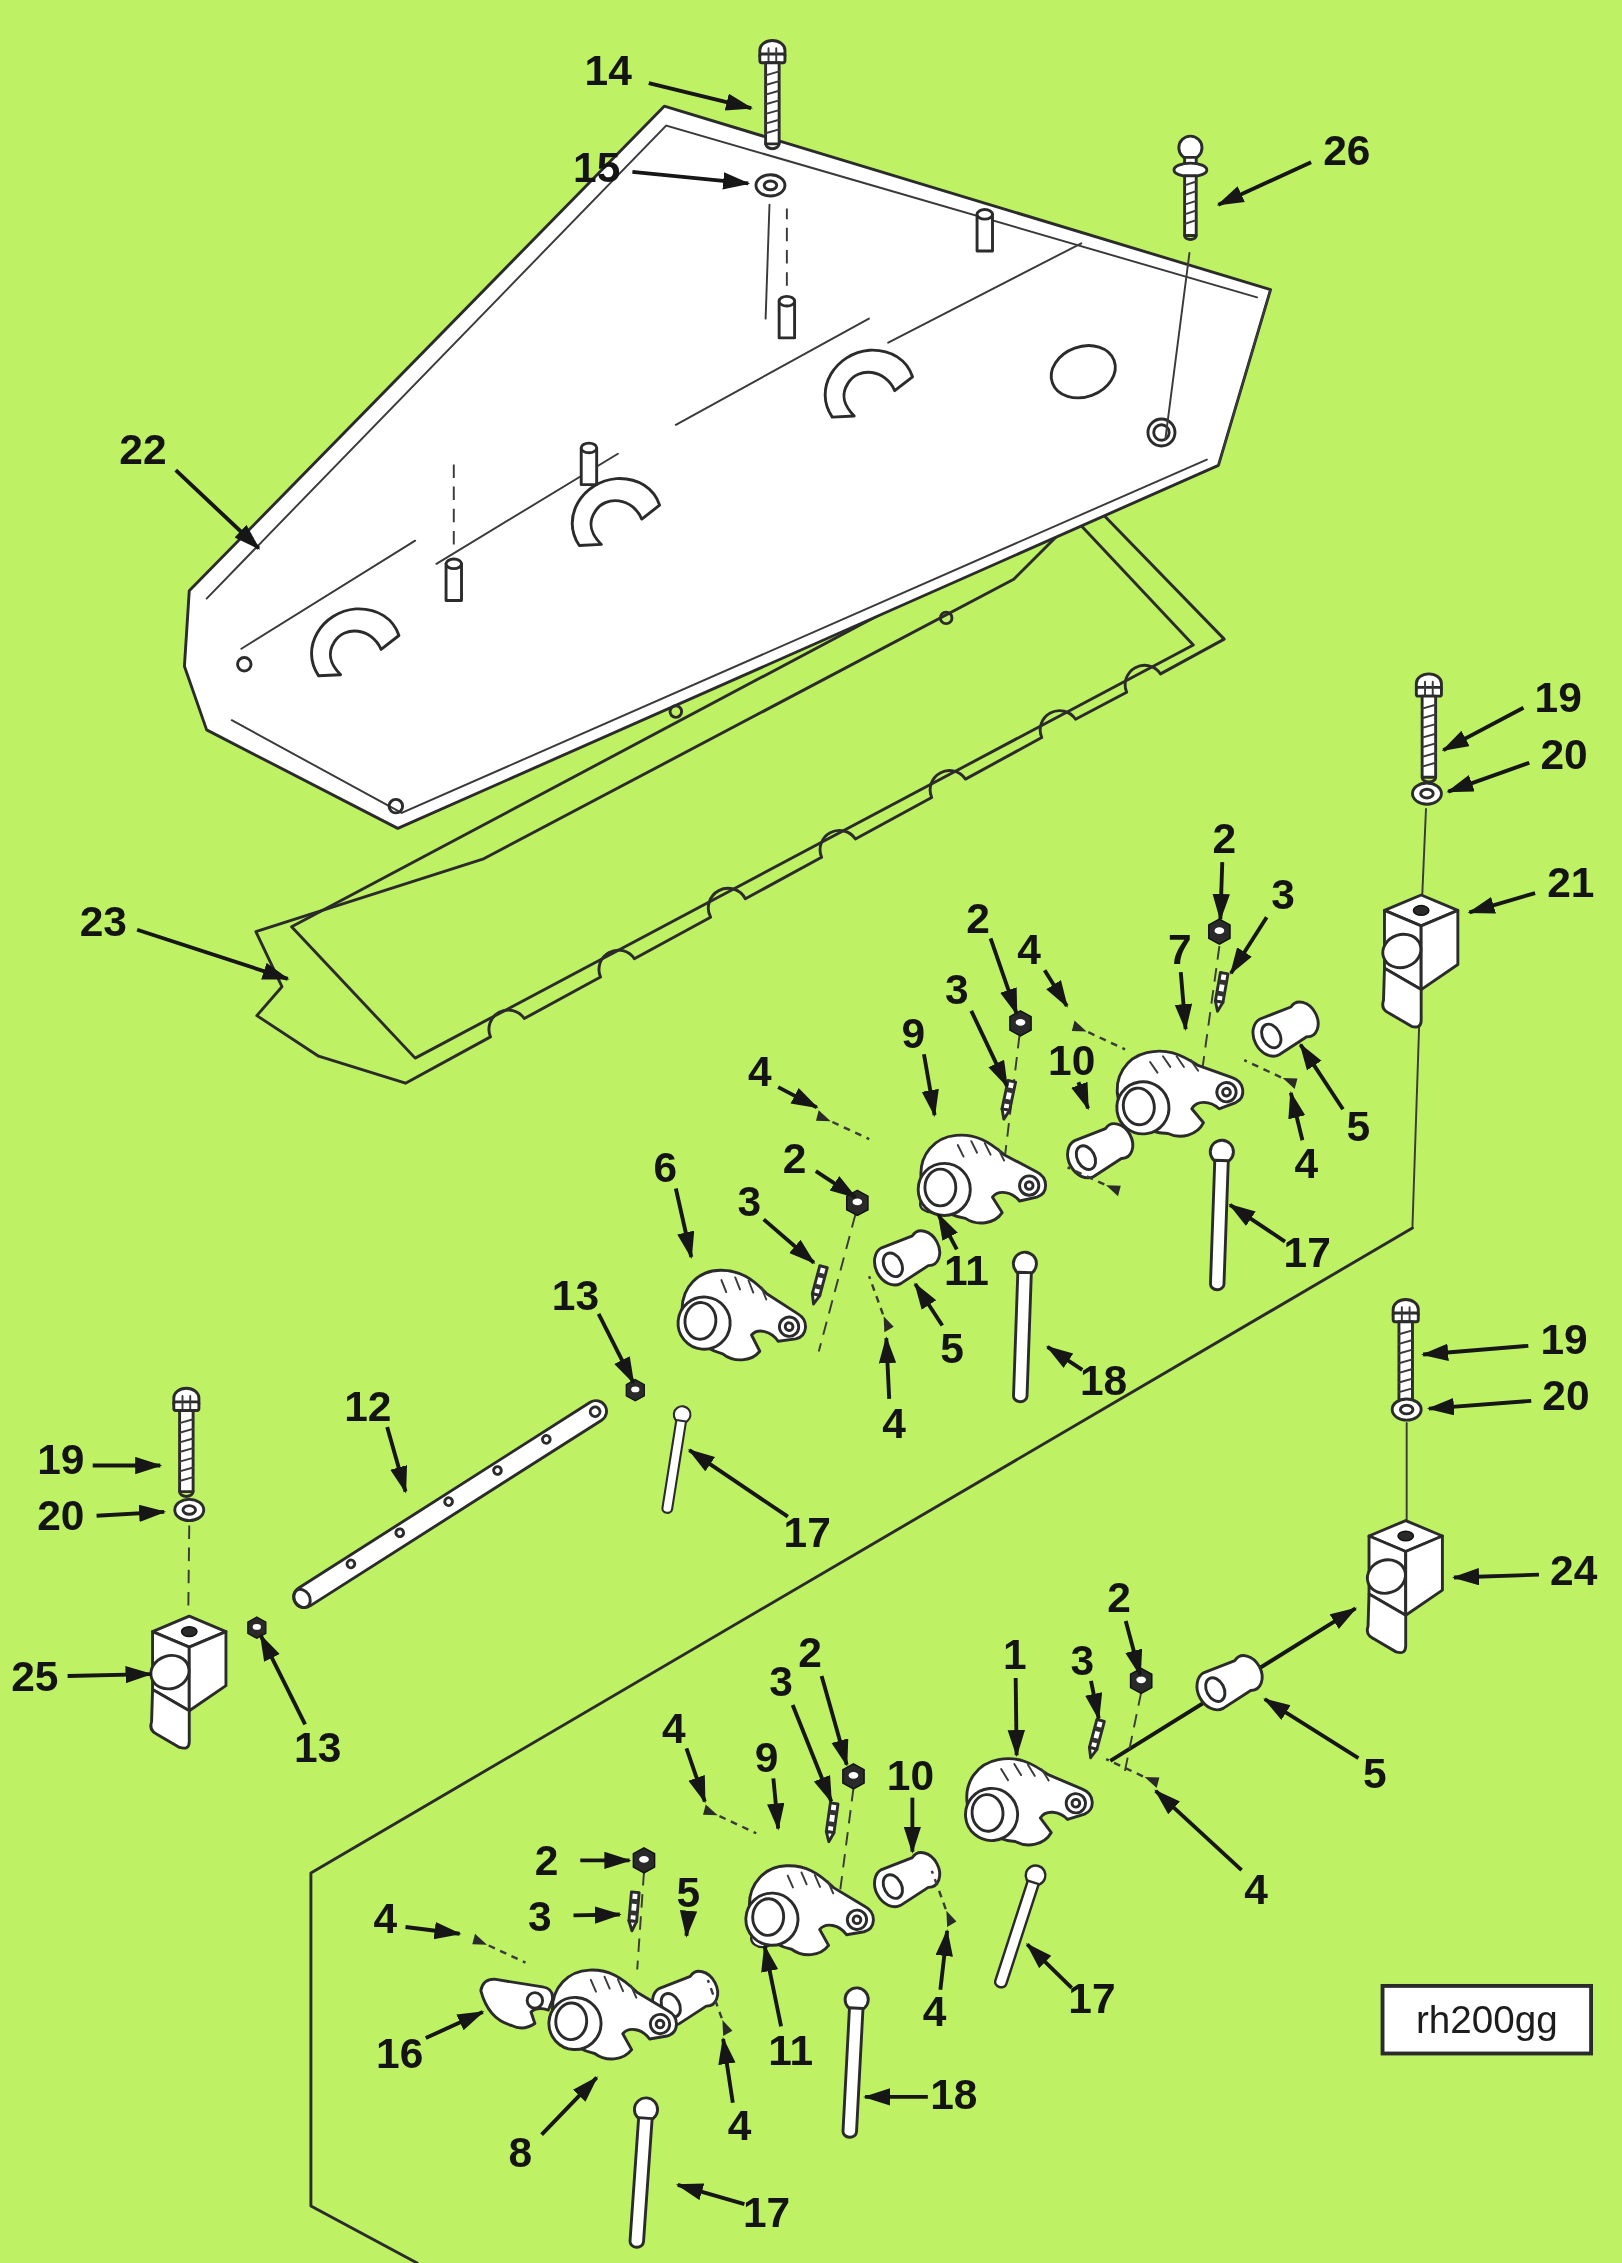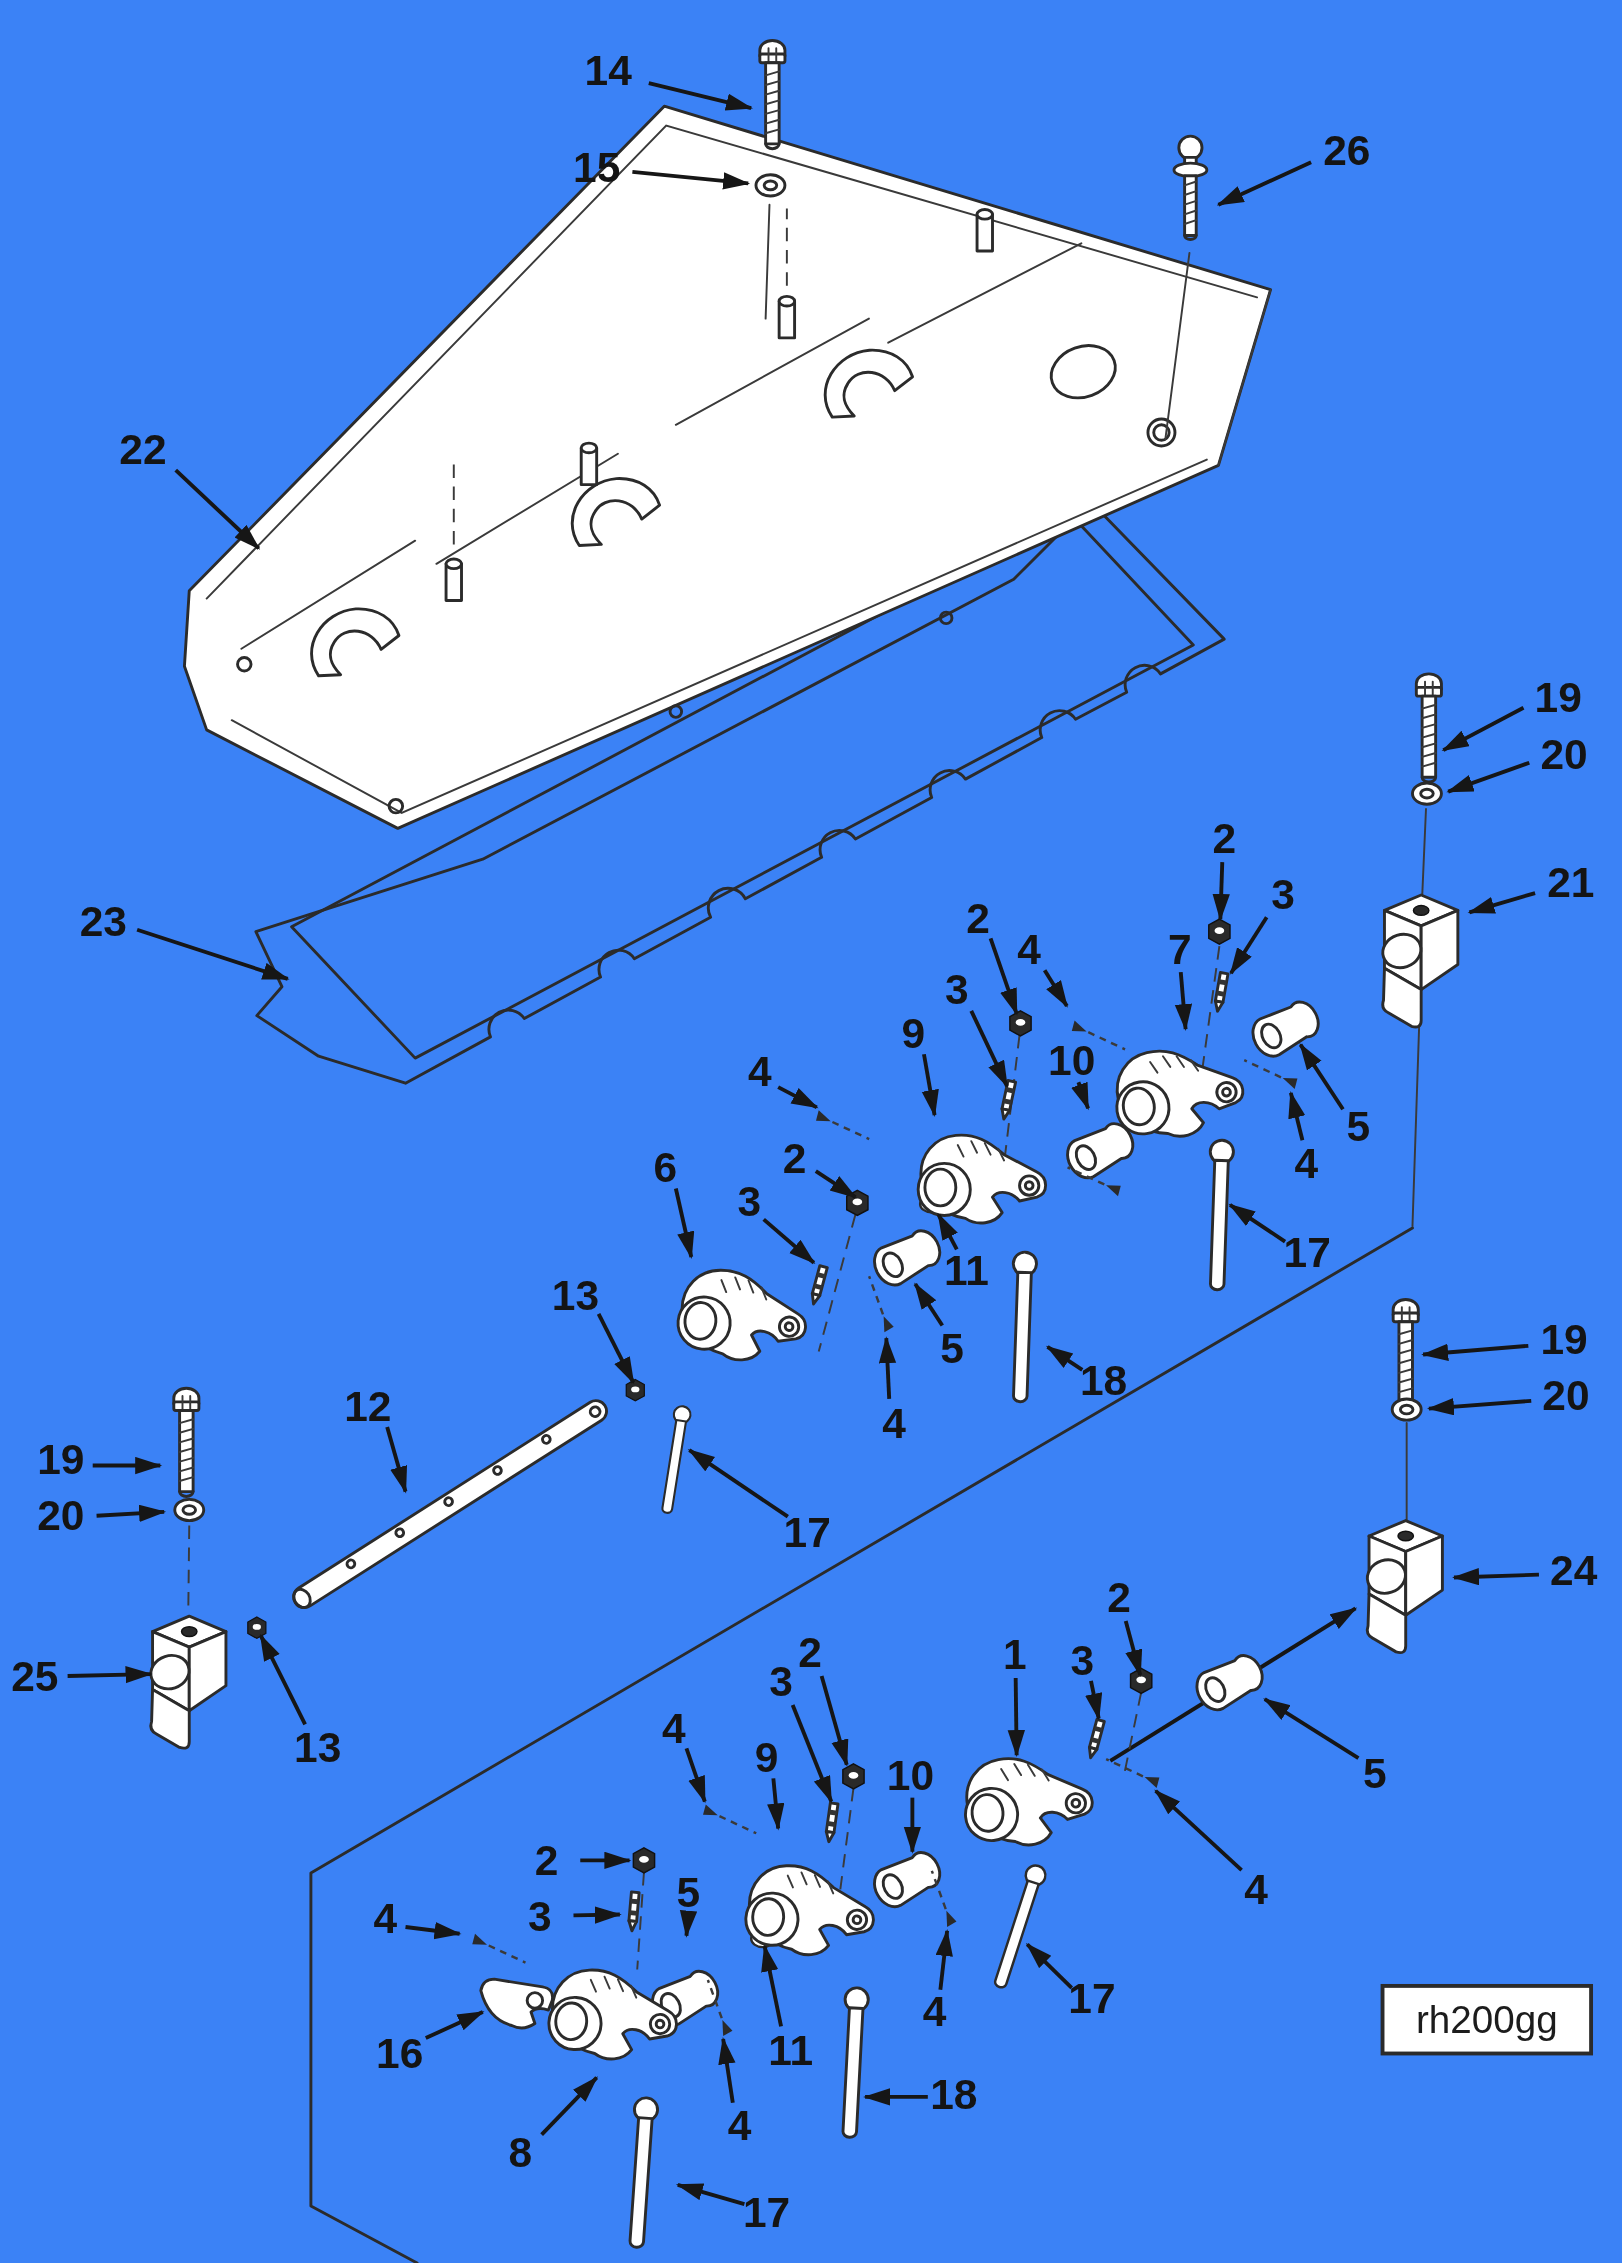--- a/index.html
+++ b/index.html
@@ -1,16 +1,16 @@
 <!DOCTYPE html>
 <html><head>
 <meta charset="utf-8">
 <style>
   html,body{margin:0;padding:0;background:#fff;}
-  .page{position:relative;width:1622px;height:2263px;background:#3b82f6;overflow:hidden;}
+  .page{position:relative;width:1622px;height:2263px;background:#bef264;overflow:hidden;}
   svg{display:block;}
   .ink{stroke:#2b2b2b;stroke-width:3;fill:none;stroke-linejoin:round;stroke-linecap:round;}
   .ink-thin{stroke:#3a3a3a;stroke-width:2;fill:none;stroke-linecap:round;}
   .ink-fill{stroke:#2b2b2b;stroke-width:3;fill:#fff;stroke-linejoin:round;}
   .dark{fill:#2a2a2a;stroke:#111;stroke-width:1.5;}
   .dashline{stroke:#3a3a3a;stroke-width:2;fill:none;stroke-dasharray:14 9;}
   .leader{stroke:#161616;stroke-width:4;fill:none;}
   .callout{font:700 44px "Liberation Sans",sans-serif;fill:#141414;text-anchor:middle;}
   .figcode{font:400 40px "Liberation Sans",sans-serif;fill:#1c1c1c;text-anchor:middle;}
 </style>

